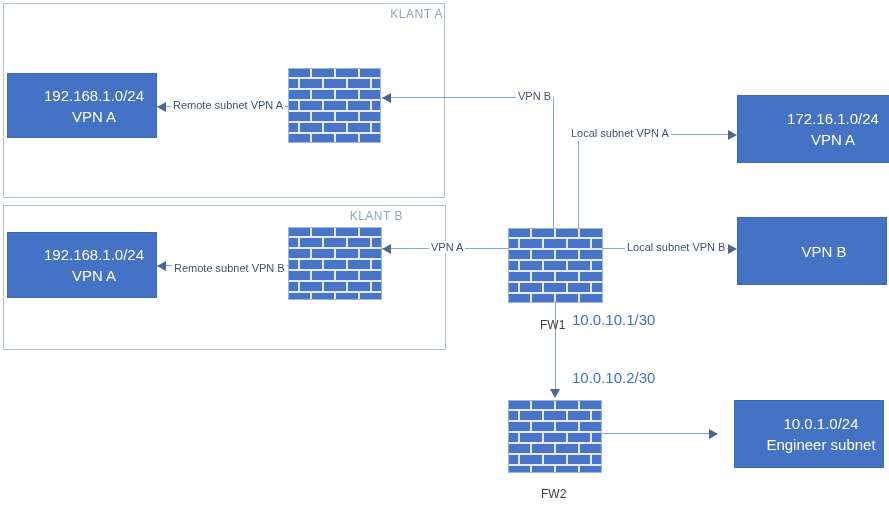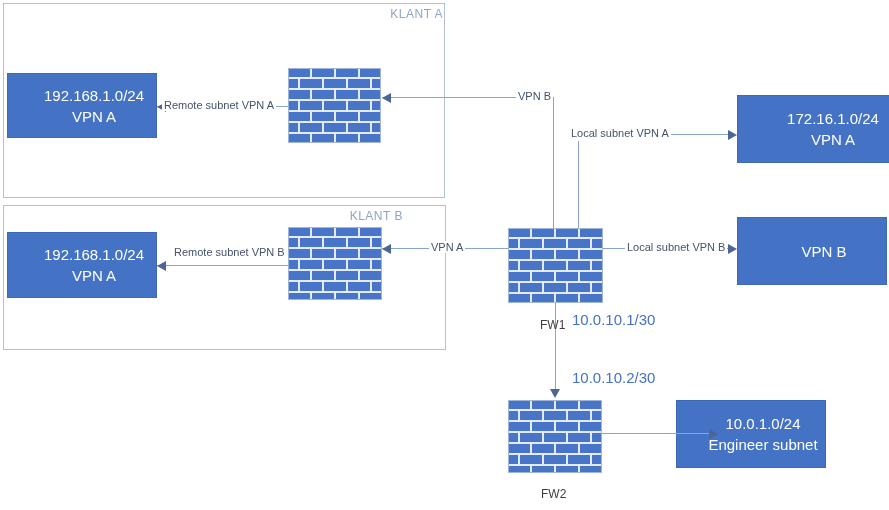--- a/index.html
+++ b/index.html
@@ -73,21 +73,21 @@
 
   <div class="node" style="left:737px;top:95px;width:168px;height:68px">
     <div>172.16.1.0/24</div>
     <div>VPN A</div>
   </div>
 
   <div class="node" style="left:737px;top:217px;width:150px;height:68px">
     <div>VPN B</div>
   </div>
 
-  <div class="node" style="left:676px;top:400px;width:150px;height:68px">
+  <div class="node" style="left:734px;top:400px;width:150px;height:68px">
     <div>10.0.1.0/24</div>
     <div>Engineer subnet</div>
   </div>
 
   <div class="fw" style="left:288px;top:68px">
     <svg width="93" height="75">
         <rect x="0.5" y="0.5" width="92" height="74" fill="url(#brickpat)" stroke="#9FB6D8"></rect>
       </svg>
   </div>
   <div class="fw" style="left:288px;top:227px">
@@ -101,39 +101,39 @@
       </svg>
   </div>
   <div class="fw" style="left:508px;top:400px">
     <svg width="94" height="73">
         <rect x="0.5" y="0.5" width="93" height="72" fill="url(#brickpat)" stroke="#9FB6D8"></rect>
       </svg>
   </div>
 
   <div class="h-line" style="left:157px;top:106px;width:131px"></div>
   <div class="arrow arrow-left" style="left:157px;top:102px"></div>
-  <div class="edge-label" style="left:162px;top:99px">Remote subnet VPN A</div>
+  <div class="edge-label" style="left:171px;top:99px">Remote subnet VPN A</div>
 
   <div class="h-line" style="left:382px;top:97px;width:171px"></div>
   <div class="v-line" style="left:553px;top:97px;height:131px"></div>
   <div class="arrow arrow-left" style="left:382px;top:93px"></div>
   <div class="edge-label" style="left:516px;top:90px">VPN B</div>
 
   <div class="v-line" style="left:578px;top:141px;height:87px"></div>
   <div class="h-line" style="left:655px;top:134px;width:75px"></div>
   <div class="arrow arrow-right" style="left:728px;top:130px"></div>
   <div class="edge-label" style="left:569px;top:127px">Local subnet VPN A</div>
 
   <div class="h-line" style="left:382px;top:248px;width:126px"></div>
   <div class="arrow arrow-left" style="left:382px;top:244px"></div>
   <div class="edge-label" style="left:429px;top:241px">VPN A</div>
 
   <div class="h-line" style="left:157px;top:265px;width:131px"></div>
   <div class="arrow arrow-left" style="left:157px;top:261px"></div>
-  <div class="edge-label" style="left:172px;top:246px">Remote subnet VPN B</div>
+  <div class="edge-label" style="left:172px;top:262px">Remote subnet VPN B</div>
 
   <div class="h-line" style="left:603px;top:248px;width:127px"></div>
   <div class="arrow arrow-right" style="left:728px;top:244px"></div>
   <div class="edge-label" style="left:625px;top:241px">Local subnet VPN B</div>
 
   <div class="v-line" style="left:555px;top:303px;height:88px"></div>
   <div class="arrow arrow-down" style="left:550px;top:389px"></div>
 
   <div class="h-line" style="left:602px;top:433px;width:109px"></div>
   <div class="arrow arrow-right" style="left:709px;top:429px"></div>

